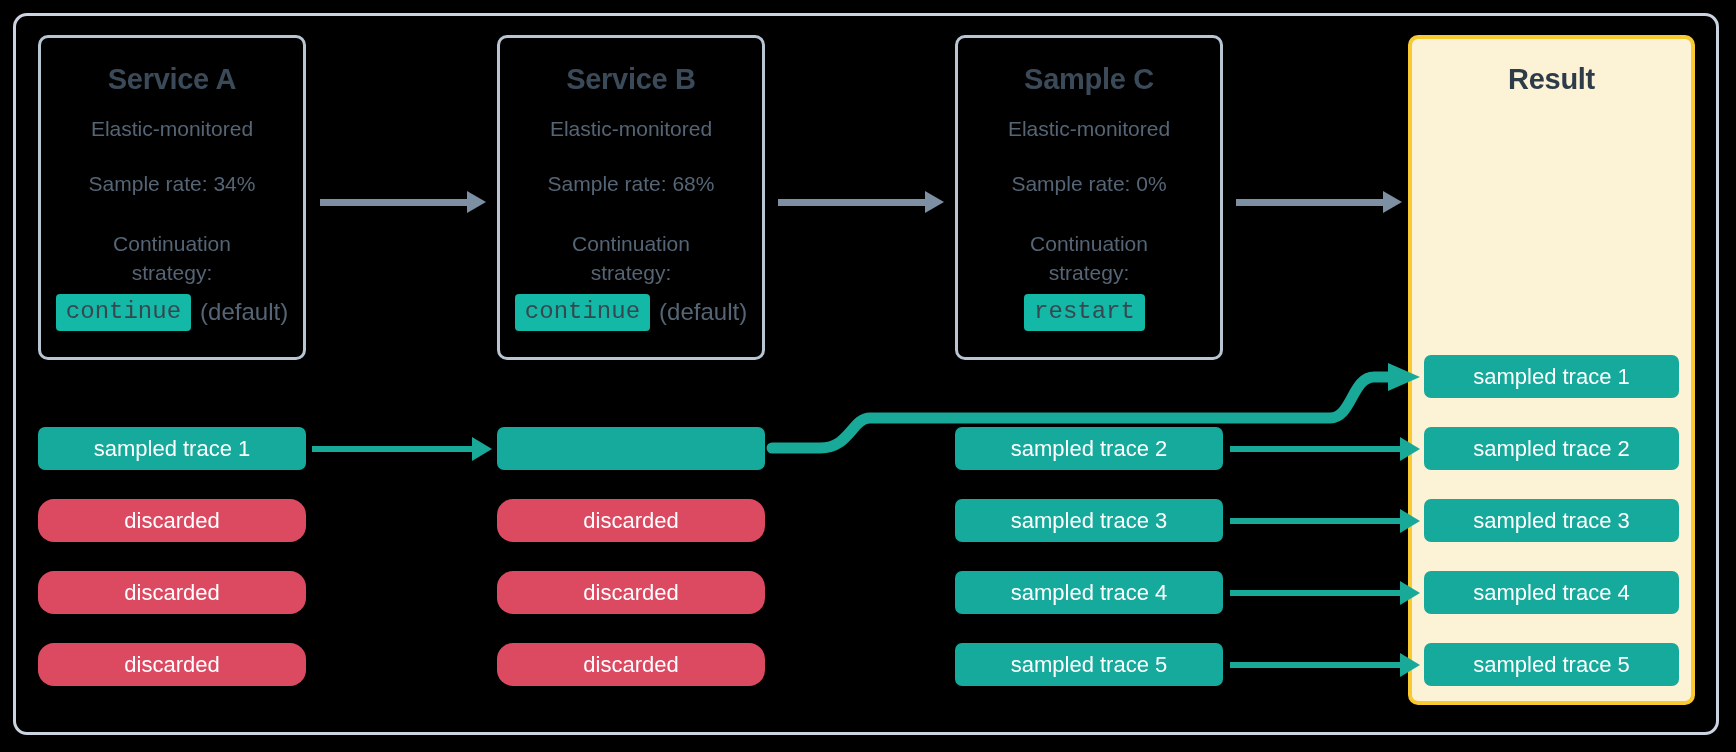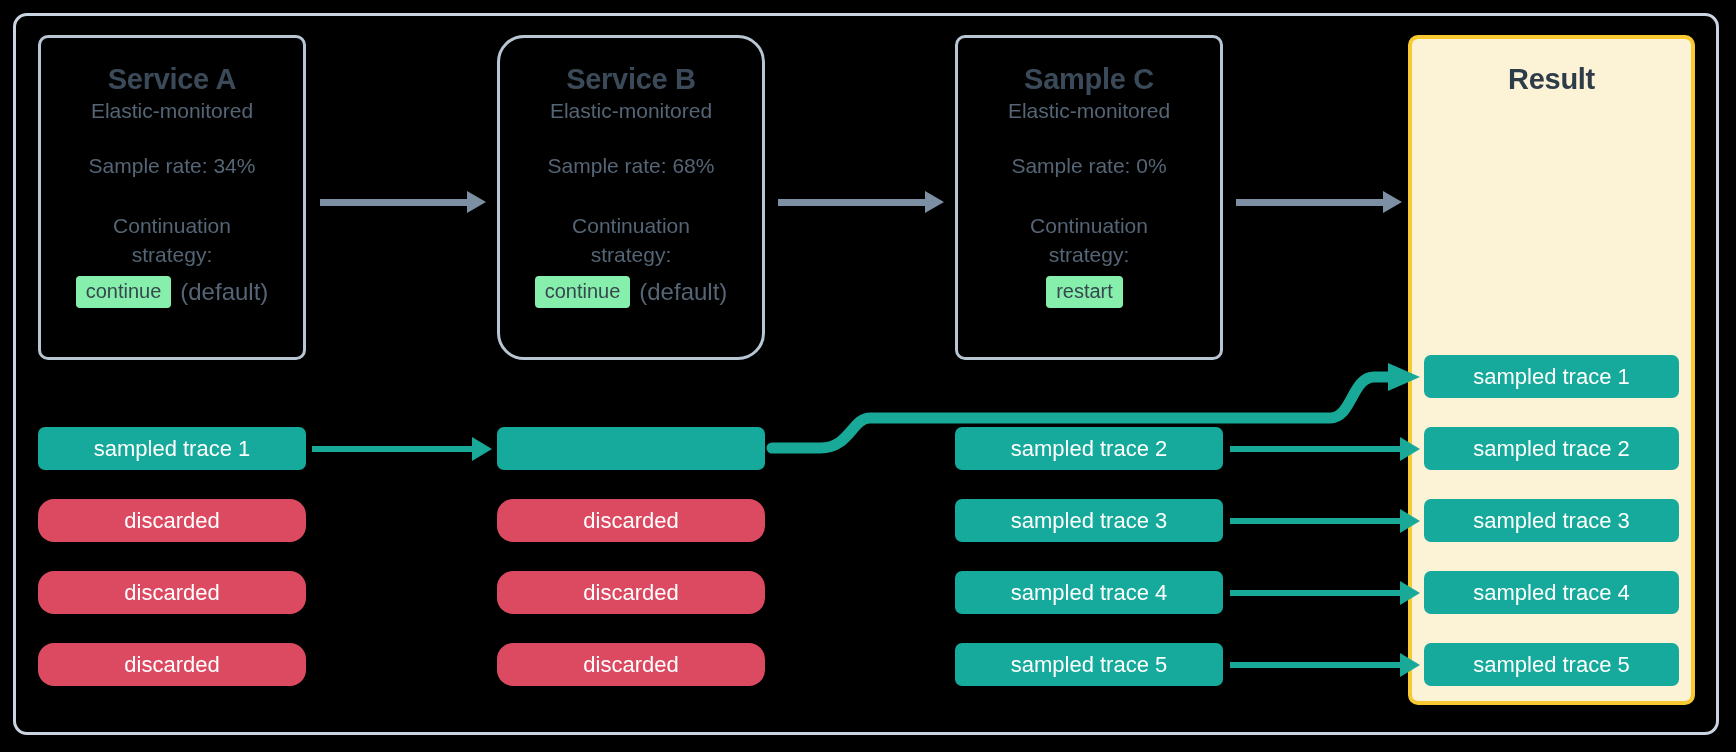--- a/index.html
+++ b/index.html
@@ -42,21 +42,21 @@
     display: flex;
     flex-direction: column;
     align-items: center;
     padding-top: 26px;
   }
   .service-title {
     font-size: 29px;
     font-weight: bold;
     color: #3B4A59;
     letter-spacing: -0.3px;
-    margin: 0 0 2px 0;
+    margin: 0 0 20px 0;
     line-height: 1.1;
   }
   .service-sub {
     font-size: 21px;
     color: #556575;
     margin: 0 0 30px 0;
     line-height: 1.2;
   }
   .service-rate {
     font-size: 21px;
@@ -73,24 +73,24 @@
   }
   .strategy-row {
     display: flex;
     align-items: center;
     justify-content: center;
     gap: 9px;
     margin-top: 2px;
   }
   .code-chip {
     display: inline-block;
-    background: #86efac;
+    background: #14b8a6;
     color: #37474F;
-    font-family: Liberation Sans, sans-serif;
-    font-size: 20px;
+    font-family: Liberation Mono, monospace;
+    font-size: 24px;
     padding: 3px 10px 4px 10px;
     border-radius: 4px;
     line-height: 1.25;
     white-space: nowrap;
   }
   .default-note {
     font-size: 24px;
     color: #556575;
     line-height: 1.2;
   }
@@ -204,21 +204,21 @@
     <div class="service-strategy-label">
       <span>Continuation</span><br>
       <span>strategy:</span>
     </div>
     <div class="strategy-row">
       <span class="code-chip">continue</span>
       <span class="default-note">(default)</span>
     </div>
   </div>
 
-  <div class="service-card" style="left:497px;border-radius:27px;">
+  <div class="service-card" style="left:497px;">
     <div class="service-title">Service B</div>
     <div class="service-sub">Elastic-monitored</div>
     <div class="service-rate">Sample rate: 68%</div>
     <div class="service-strategy-label">
       <span>Continuation</span><br>
       <span>strategy:</span>
     </div>
     <div class="strategy-row">
       <span class="code-chip">continue</span>
       <span class="default-note">(default)</span>

